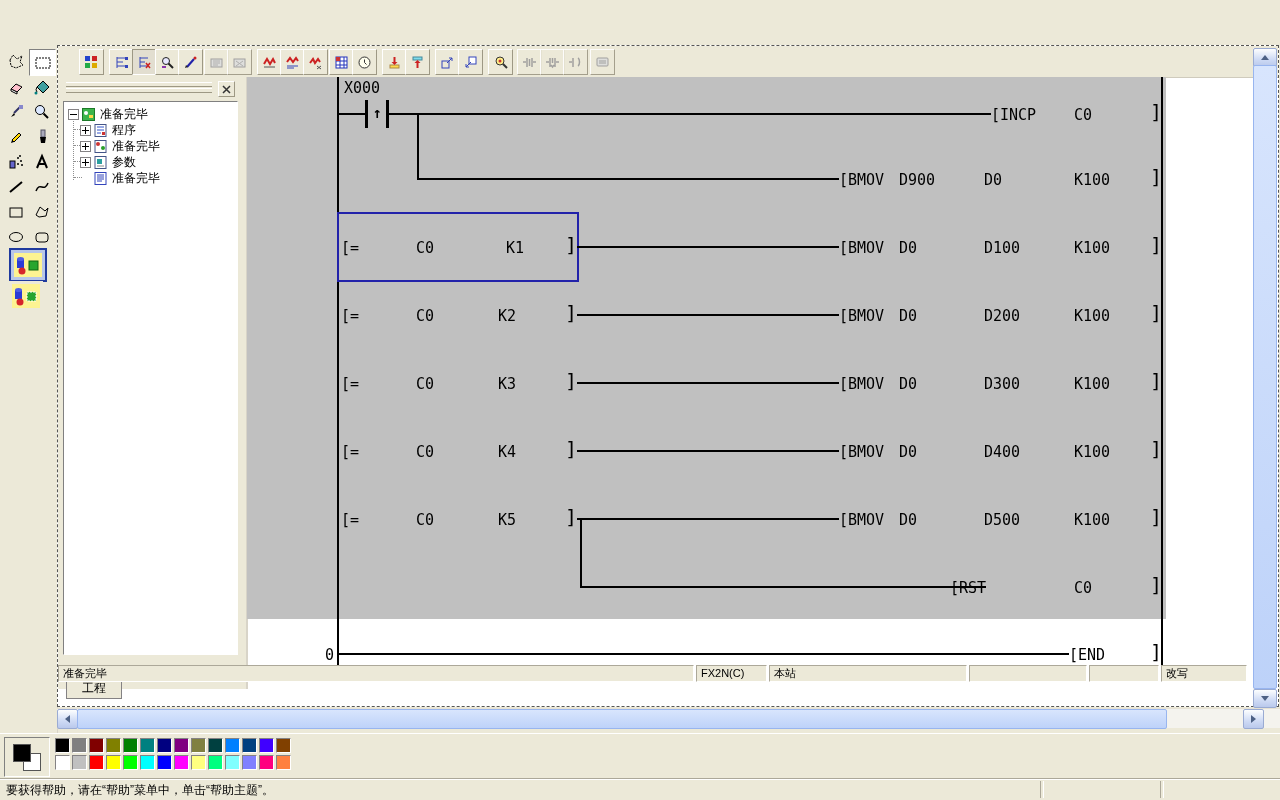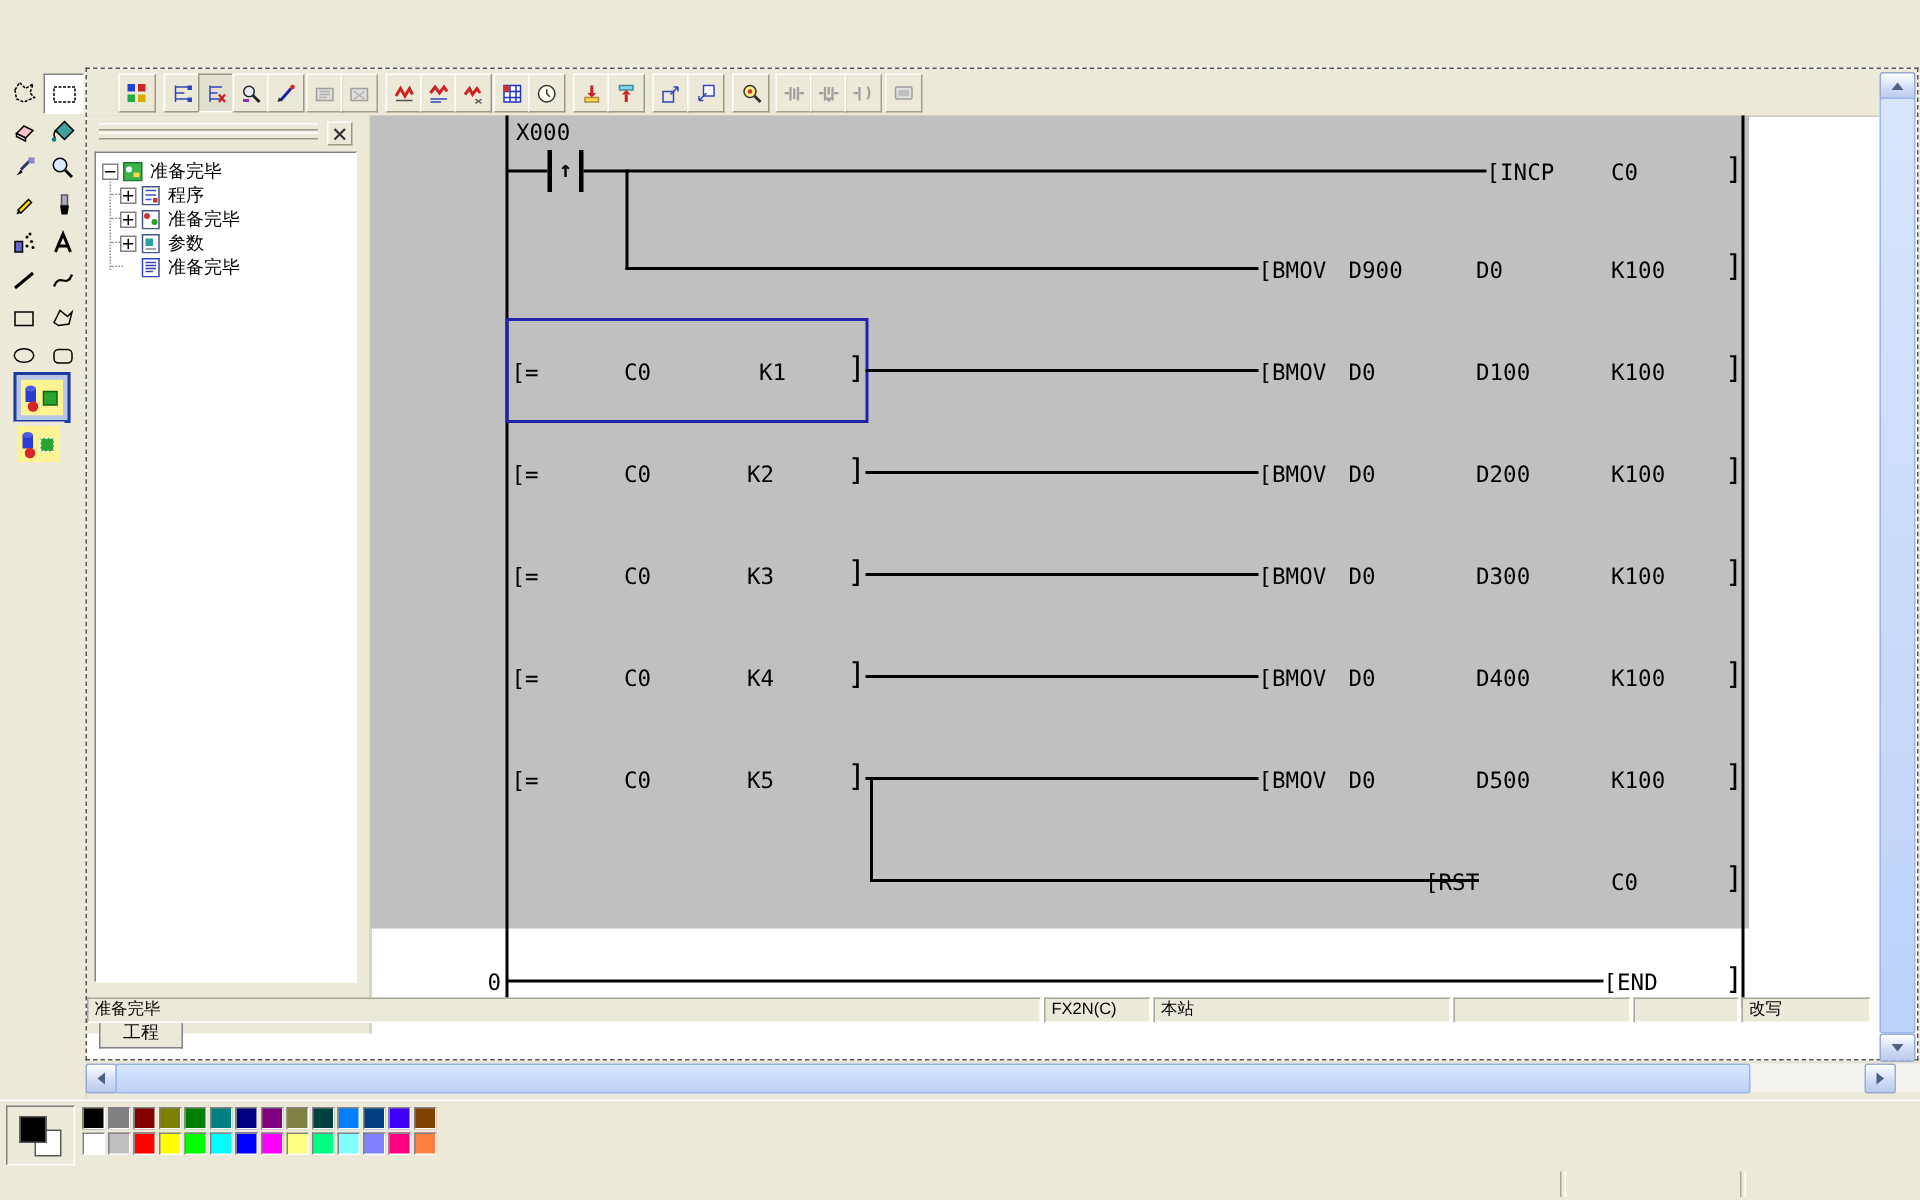--- a/index.html
+++ b/index.html
@@ -570,16 +570,19 @@
     <span class="sw" style="left: 157px; top: 21px; background-color: rgb(0, 0, 255);"></span>
     <span class="sw" style="left: 174px; top: 21px; background-color: rgb(255, 0, 255);"></span>
     <span class="sw" style="left: 191px; top: 21px; background-color: rgb(255, 255, 128);"></span>
     <span class="sw" style="left: 208px; top: 21px; background-color: rgb(0, 255, 128);"></span>
     <span class="sw" style="left: 225px; top: 21px; background-color: rgb(128, 255, 255);"></span>
     <span class="sw" style="left: 242px; top: 21px; background-color: rgb(128, 128, 255);"></span>
     <span class="sw" style="left: 259px; top: 21px; background-color: rgb(255, 0, 128);"></span>
     <span class="sw" style="left: 276px; top: 21px; background-color: rgb(255, 128, 64);"></span>
   </div>
 
+  <div id="statusbar">
+    <span style="margin-left:6px">要获得帮助，请在“帮助”菜单中，单击“帮助主题”。</span>
+  </div>
   <div class="sbsep" style="left:1040px"></div>
   <div class="sbsep" style="left:1160px"></div>
 
 </div>
 
 </body></html>

